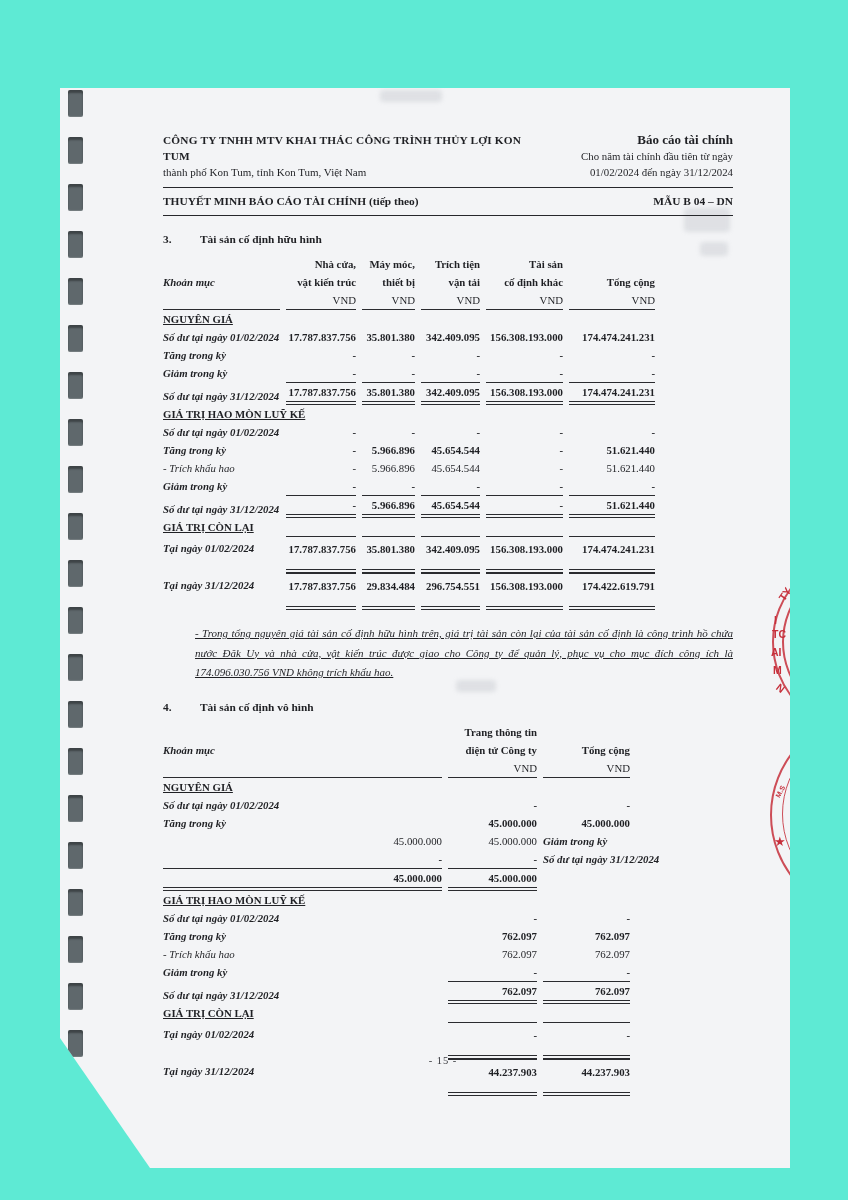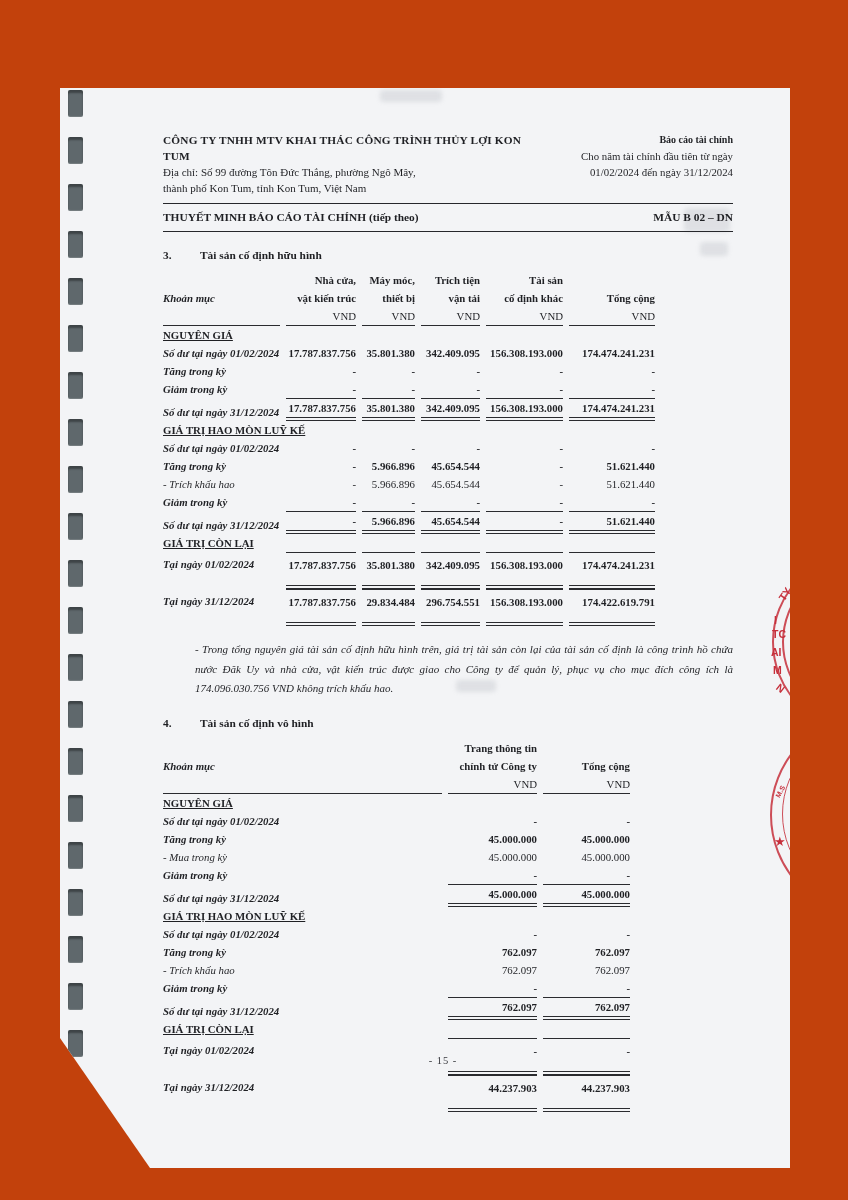--- a/index.html
+++ b/index.html
@@ -1,51 +1,51 @@
 <!DOCTYPE html>
 <html><head>
 <meta charset="utf-8">
 <style>
   html,body{margin:0;padding:0;background:#ffffff;width:848px;height:1200px;overflow:hidden;
     font-family:"Liberation Serif","DejaVu Serif",serif;-webkit-font-smoothing:antialiased;}
-  .canvas{position:relative;width:848px;height:1200px;background:#c2410c;}
+  .canvas{position:relative;width:848px;height:1200px;background:#5eead4;}
   .page{position:absolute;left:60px;top:88px;width:730px;height:1080px;background:#f3f4f6;
     overflow:hidden;color:#1f2024;
     clip-path:polygon(0 0,100% 0,100% 100%,90px 100%,0 calc(100% - 130px));}
   
   .holes{position:absolute;left:8px;top:0;width:30px;height:100%;}
   .hole{position:absolute;left:0;width:15px;height:27px;background:#5f686c;border-radius:2px;
     box-shadow:inset 0 3px 2px rgba(0,0,0,.35), inset 0 -1px 1px rgba(255,255,255,.15);}
   
   .content{position:absolute;left:103px;top:44px;width:570px;font-size:11px;line-height:16px;}
   .hdr{display:flex;justify-content:space-between;}
   .hdr-left{max-width:370px;}
   .company{font-weight:bold;font-size:11.3px;letter-spacing:.2px;}
   .hdr-right{text-align:right;font-size:10.8px;}
-  .hdr-right .b{font-weight:bold;font-size:10px;}
+  .hdr-right .b{font-weight:bold;font-size:13px;}
   .rule{border:none;border-top:1.7px solid #26272b;margin:7px 0 0 0;}
   .title-row{display:flex;justify-content:space-between;padding:5px 0 4px 0;font-weight:bold;font-size:11.4px;}
   .rule2{border:none;border-top:1.7px solid #26272b;margin:2px 0 0 0;}
   .sec-head{display:flex;font-weight:bold;font-size:11.4px;margin-top:16px;}
   .sec-head .num{width:37px;}
   
   .tbl{display:grid;column-gap:6px;margin-top:8px;font-size:10.8px;}
   .t1{grid-template-columns:117px 70px 53px 59px 77px 86px;width:492px;}
   .t2{grid-template-columns:279px 89px 87px;width:467px;}
   .c{display:flex;align-items:flex-end;justify-content:flex-end;min-height:17px;
     white-space:nowrap;padding-bottom:1px;}
   .c.lbl{justify-content:flex-start;font-style:italic;}
   .c.bold{font-weight:bold;}
   .c.colhead{font-weight:bold;align-items:flex-end;}
   .c.unit{border-bottom:1.5px solid #2a2b2f;}
   .c.line-t{border-top:1.4px solid #2a2b2f;}
   .c.dbl-b{border-bottom:4px double #2a2b2f;}
   .c.sec{font-weight:bold;justify-content:flex-start;text-decoration:underline;}
   .c.tall{min-height:27px;align-items:flex-start;padding-top:4px;}
-  .note{margin:14px 0 0 32px;font-style:italic;font-size:11px;line-height:19.5px;text-align:justify;}
+  .note{margin:14px 0 0 32px;font-style:italic;font-size:11px;line-height:19.5px;text-align:justify;text-decoration:underline;}
   .footer{position:absolute;left:103px;top:967px;width:560px;text-align:center;
     font-size:10.5px;letter-spacing:1px;color:#3a3b40;}
   
   .ring{position:absolute;border-radius:50%;border:2.6px solid rgba(198,47,59,.85);}
   .stamp-letter{position:absolute;color:#c62f3b;font-weight:bold;font-size:10.5px;
     font-family:"Liberation Sans",sans-serif;}
   .star{position:absolute;color:#c62f3b;font-size:13px;}
   .stamp-b-text{position:absolute;color:#c62f3b;font-size:7px;font-weight:bold;
     font-family:"Liberation Sans",sans-serif;transform:rotate(-62deg);}
   .smudge{position:absolute;background:rgba(118,124,138,.16);filter:blur(2px);border-radius:4px;}
@@ -83,35 +83,34 @@
     <div class="smudge" style="left:320px;top:2px;width:62px;height:12px;"></div>
     <div class="smudge" style="left:624px;top:120px;width:46px;height:24px;"></div>
     <div class="smudge" style="left:640px;top:154px;width:28px;height:14px;"></div>
     <div class="smudge" style="left:396px;top:592px;width:40px;height:12px;"></div>
 
     <div class="content">
 
       <div class="hdr">
         <div class="hdr-left">
           <div class="company">CÔNG TY TNHH MTV KHAI THÁC CÔNG TRÌNH THỦY LỢI KON TUM</div>
-          <div>Địa chỉ: Số 99 đường Tôn Đức Thắng, phường Ngô Mây,</div>
           <div>thành phố Kon Tum, tỉnh Kon Tum, Việt Nam</div>
         </div>
         <div class="hdr-right">
           <div class="b">Báo cáo tài chính</div>
           <div>Cho năm tài chính đầu tiên từ ngày</div>
           <div>01/02/2024 đến ngày 31/12/2024</div>
         </div>
       </div>
 
       <hr class="rule">
 
       <div class="title-row">
         <span>THUYẾT MINH BÁO CÁO TÀI CHÍNH (tiếp theo)</span>
-        <span>MẪU B 02 – DN</span>
+        <span>MẪU B 04 – DN</span>
       </div>
 
       <hr class="rule2">
 
       <div class="sec-head" style="margin-top:15px;">
         <span class="num">3.</span>
         <span>Tài sản cố định hữu hình</span>
       </div>
 
       <div class="tbl t1" id="table3">
@@ -209,33 +208,32 @@
       <div class="sec-head">
         <span class="num">4.</span>
         <span>Tài sản cố định vô hình</span>
       </div>
 
       <div class="tbl t2" id="table4">
           <div class="c lbl"></div>
           <div class="c colhead">Trang thông tin</div>
           <div class="c colhead"></div>
           <div class="c lbl bold">Khoản mục</div>
-          <div class="c colhead">chính tử Công ty</div>
+          <div class="c colhead">điện tử Công ty</div>
           <div class="c colhead">Tổng cộng</div>
           <div class="c lbl unit"></div>
           <div class="c unit">VND</div>
           <div class="c unit">VND</div>
           <div class="c sec" style="grid-column: 1 / span 3;">NGUYÊN GIÁ</div>
           <div class="c lbl bold">Số dư tại ngày 01/02/2024</div>
           <div class="c bold">-</div>
           <div class="c bold">-</div>
           <div class="c lbl bold">Tăng trong kỳ</div>
           <div class="c bold">45.000.000</div>
           <div class="c bold">45.000.000</div>
-          <div class="c lbl">- Mua trong kỳ</div>
           <div class="c ">45.000.000</div>
           <div class="c ">45.000.000</div>
           <div class="c lbl bold">Giảm trong kỳ</div>
           <div class="c bold">-</div>
           <div class="c bold">-</div>
           <div class="c lbl bold">Số dư tại ngày 31/12/2024</div>
           <div class="c bold line-t dbl-b">45.000.000</div>
           <div class="c bold line-t dbl-b">45.000.000</div>
           <div class="c sec" style="grid-column: 1 / span 3;">GIÁ TRỊ HAO MÒN LUỸ KẾ</div>
           <div class="c lbl bold">Số dư tại ngày 01/02/2024</div>

